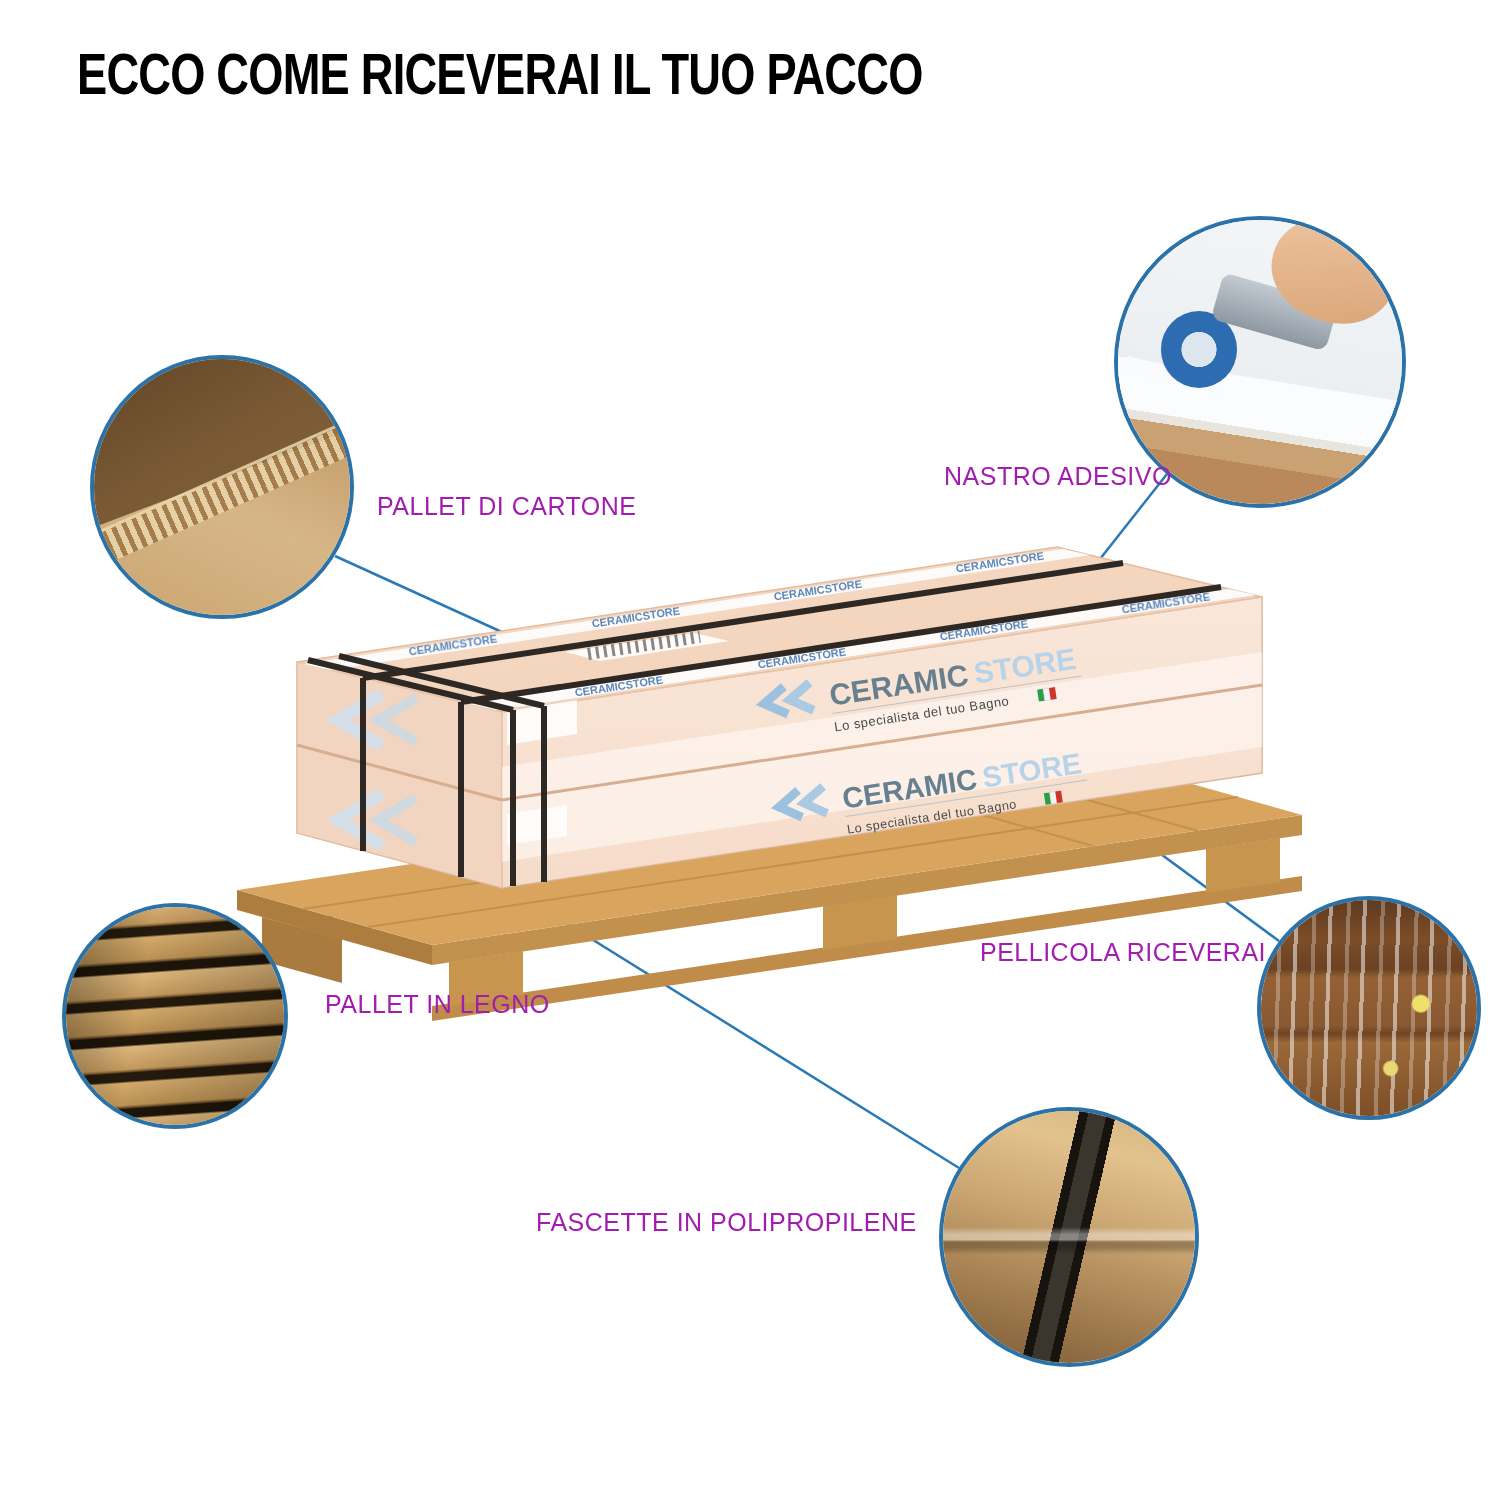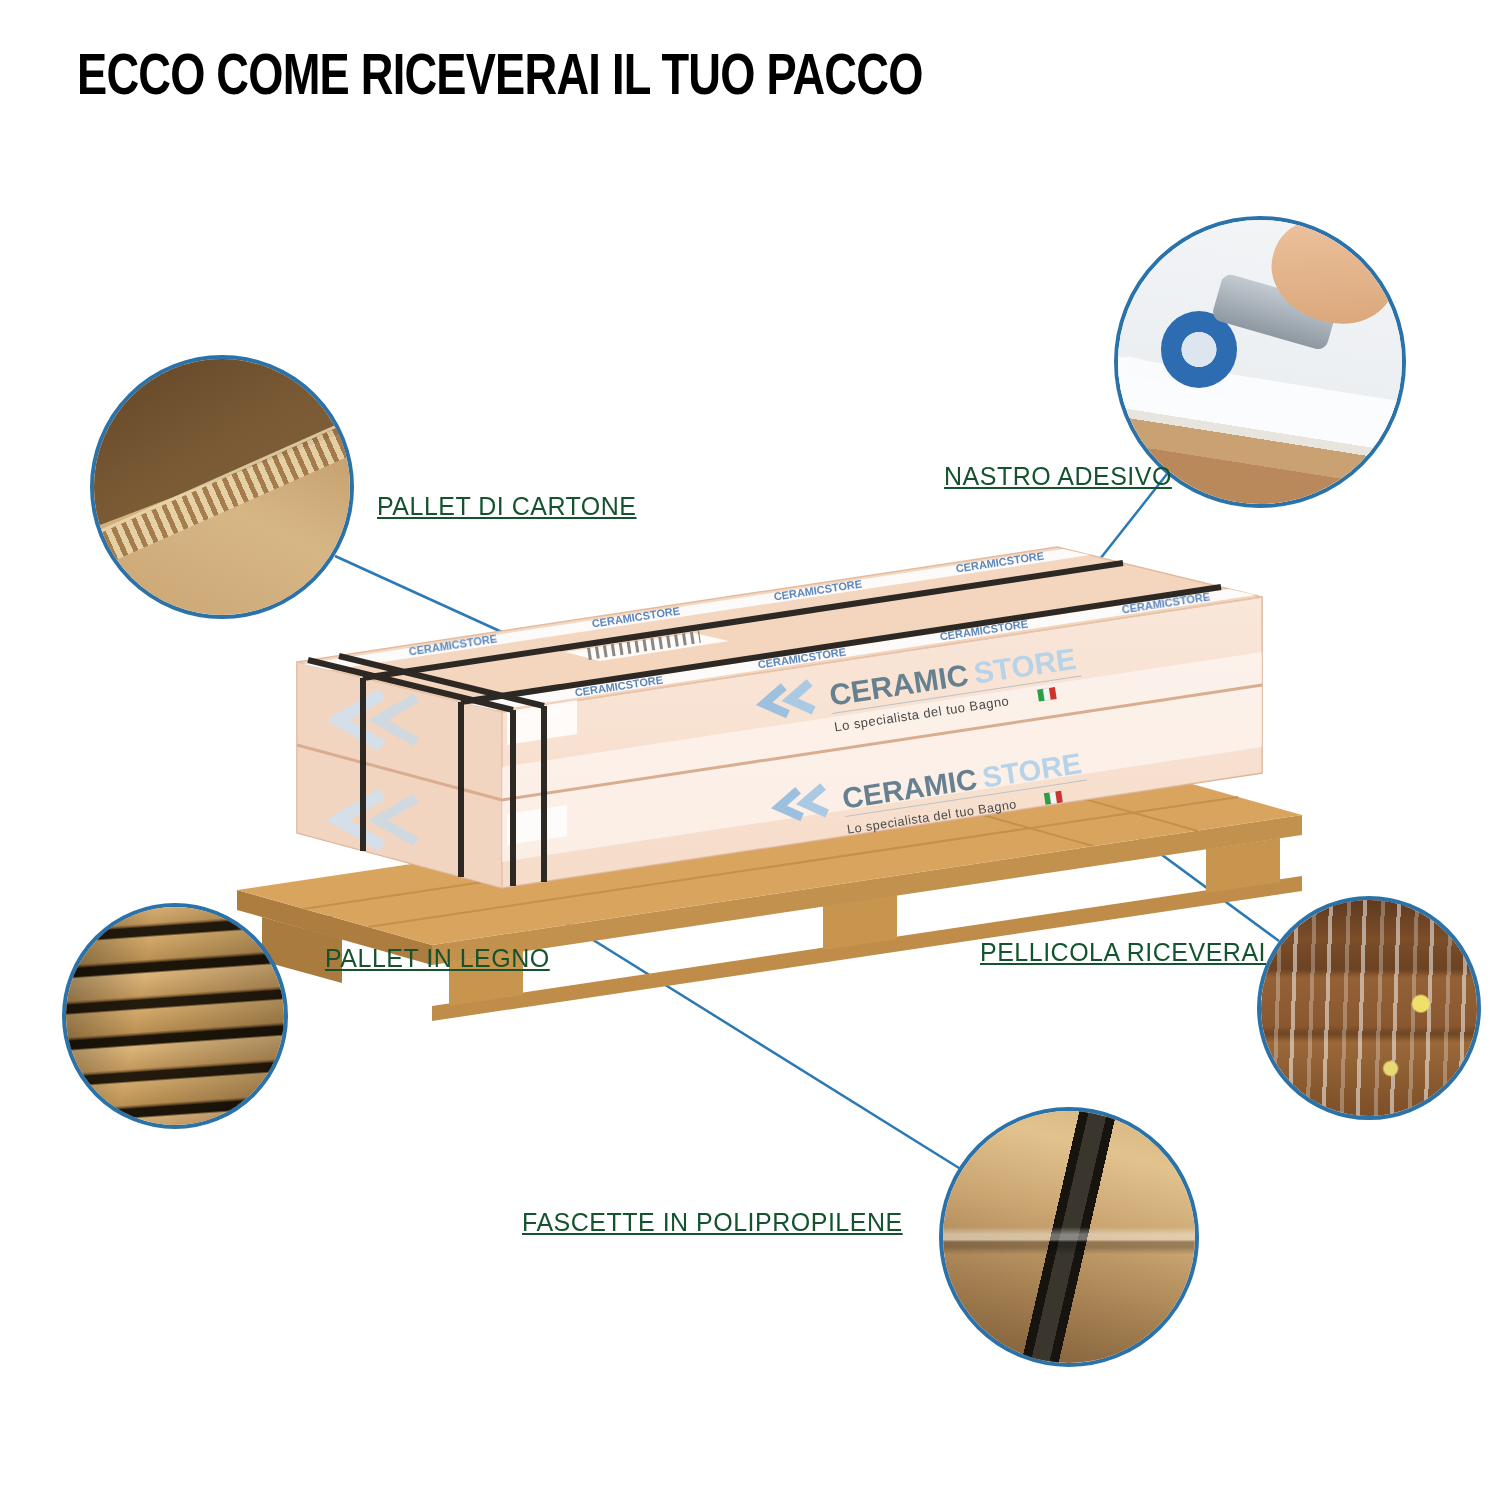--- a/index.html
+++ b/index.html
@@ -1,26 +1,26 @@
 <!DOCTYPE html>
 <html><head>
 <meta charset="utf-8">
 <style>
   html,body{margin:0;padding:0;background:#fff;}
   .canvas{position:relative;width:1500px;height:1500px;background:#ffffff;overflow:hidden;
           font-family:"Liberation Sans",sans-serif;margin-left:32px;}
   .title{position:absolute;left:45px;top:40px;margin:0;font-size:58px;font-weight:700;color:#000;
          letter-spacing:-1px;transform:scaleX(.78);transform-origin:left top;white-space:nowrap;}
   .scene{position:absolute;left:0;top:0;width:1500px;height:1500px;}
-  .label{position:absolute;font-size:25px;color:#14532d;white-space:nowrap;letter-spacing:.5px;text-decoration:underline;}
+  .label{position:absolute;font-size:25px;color:#a21caf;white-space:nowrap;letter-spacing:.5px;}
   .lbl-cardboard{left:345px;top:492px;}
   .lbl-tape{left:912px;top:462px;}
   .lbl-film{left:948px;top:938px;}
-  .lbl-pallet{left:293px;top:944px;}
-  .lbl-straps{left:490px;top:1208px;}
+  .lbl-pallet{left:293px;top:990px;}
+  .lbl-straps{left:504px;top:1208px;}
   .circle{position:absolute;border-radius:50%;border:4px solid #2a72a8;overflow:hidden;
           box-sizing:border-box;background:#fff;}
   .ph{position:absolute;inset:0;}
   .c1{left:58px;top:355px;width:264px;height:264px;}
   .c2{left:1082px;top:216px;width:292px;height:292px;}
   .c3{left:1225px;top:896px;width:224px;height:224px;}
   .c4{left:30px;top:903px;width:226px;height:226px;}
   .c5{left:907px;top:1107px;width:260px;height:260px;}
 
   

